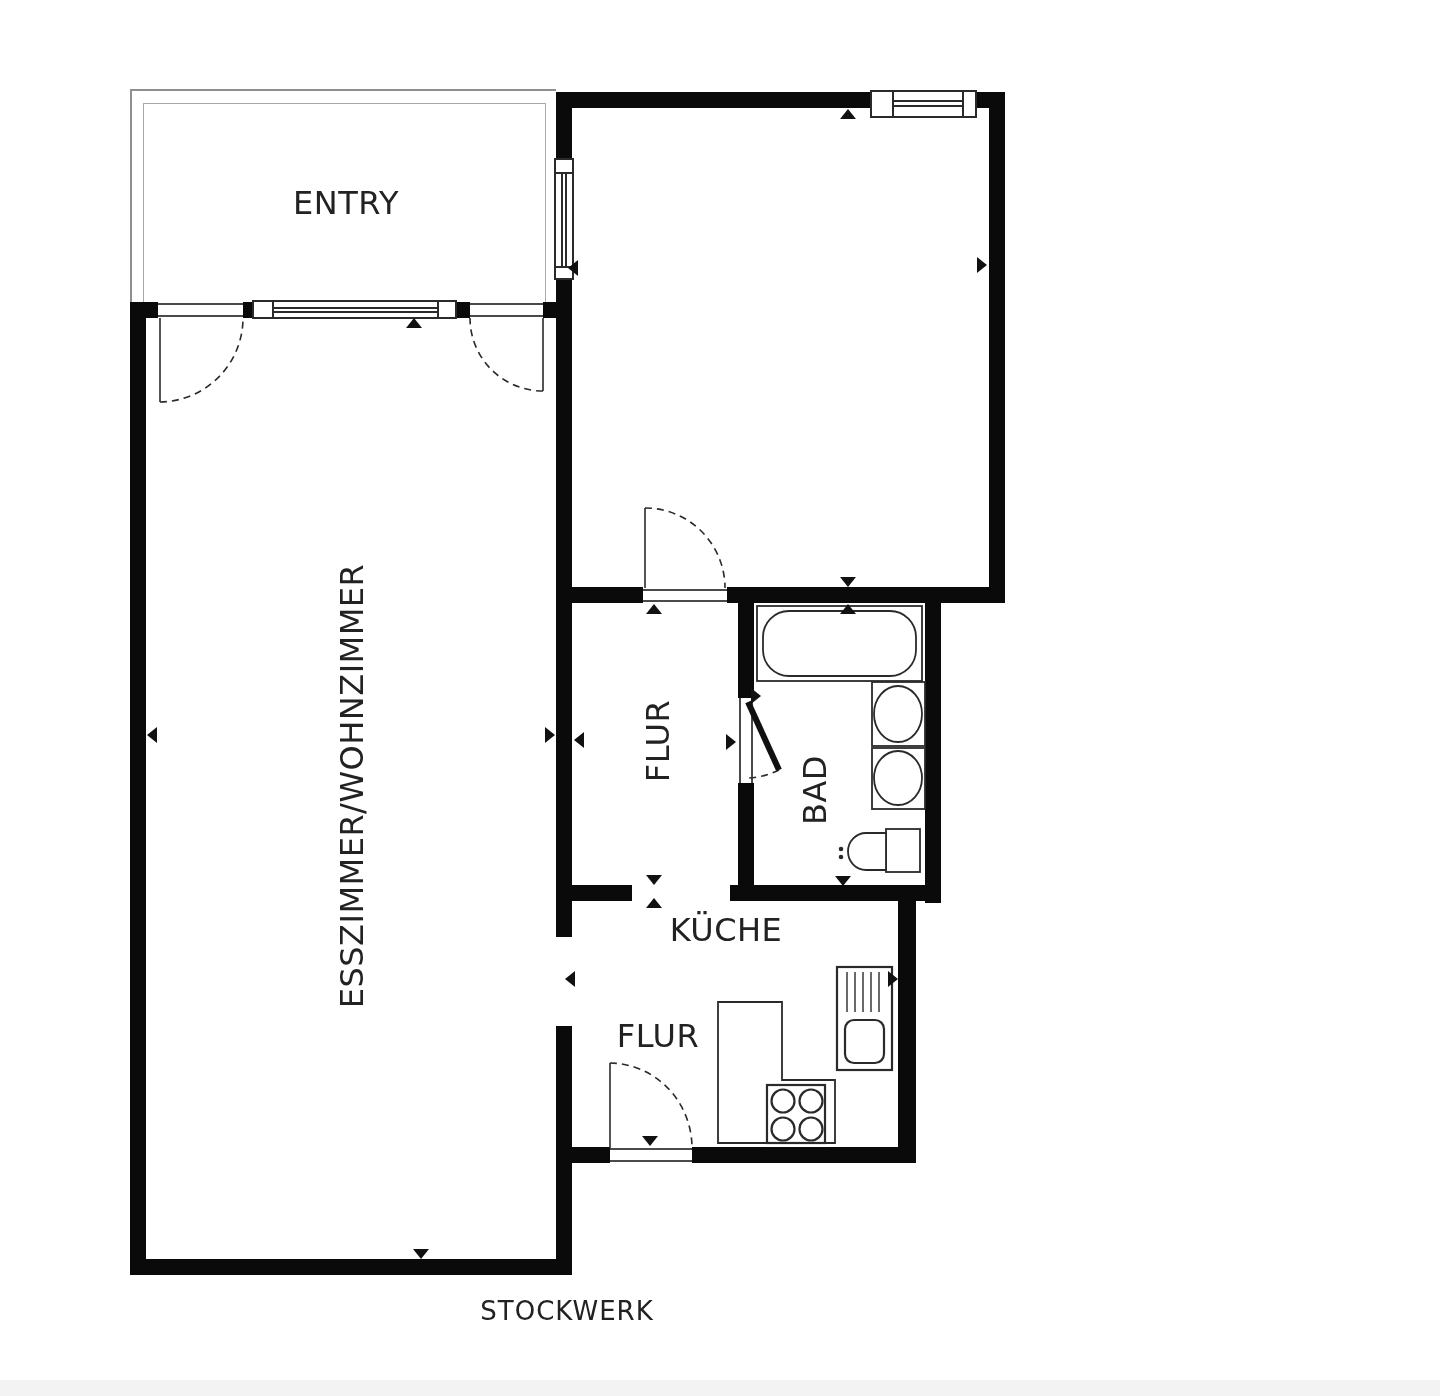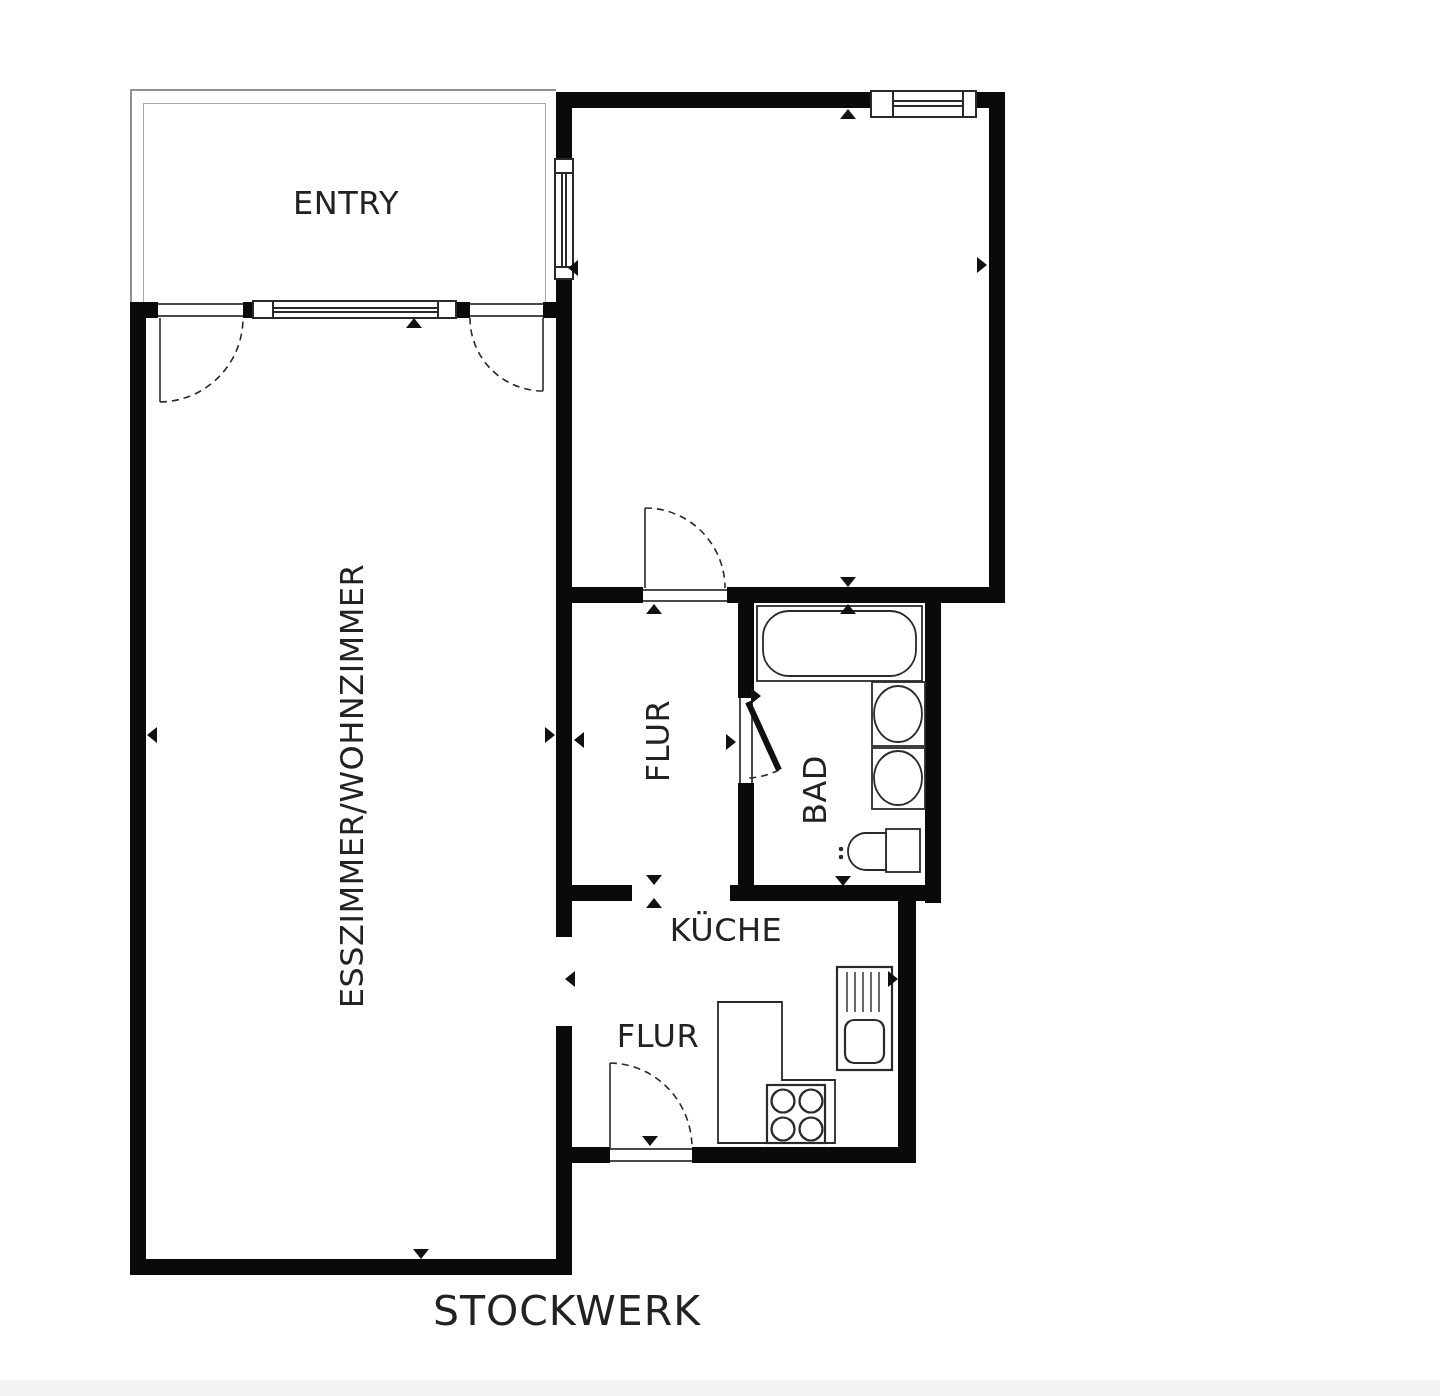--- a/index.html
+++ b/index.html
@@ -16,21 +16,21 @@
   .overlay { position:absolute; left:0; top:0; width:1440px; height:1396px; }
   .leaf { stroke:#2a2a2a; stroke-width:1.6; }
   .leaf-thick { stroke:#101010; stroke-width:6; }
   .arc { fill:none; stroke:#2a2a2a; stroke-width:1.6; stroke-dasharray:7 5; }
   .fix { fill:#ffffff; stroke:#2a2a2a; stroke-width:1.8; }
   .fix2 { fill:#ffffff; stroke:#2a2a2a; stroke-width:2.2; }
   .thin { stroke:#2a2a2a; stroke-width:1.4; }
   .label { position:absolute; transform:translate(-50%,-50%); font-size:32px; color:#222;
            letter-spacing:0.5px; white-space:nowrap; }
   .label.vert { transform:translate(-50%,-50%) rotate(-90deg); }
-  .label.title { font-size:41px; letter-spacing:1px; }
+  .label.title { font-size:26px; letter-spacing:1px; }
   .tri { position:absolute; width:0; height:0; }
   .tri.up    { border-left:8px solid transparent; border-right:8px solid transparent; border-bottom:10px solid #111; }
   .tri.down  { border-left:8px solid transparent; border-right:8px solid transparent; border-top:10px solid #111; }
   .tri.left  { border-top:8px solid transparent; border-bottom:8px solid transparent; border-right:10px solid #111; }
   .tri.right { border-top:8px solid transparent; border-bottom:8px solid transparent; border-left:10px solid #111; }
   .edge-strip { position:absolute; left:0; top:1380px; width:1440px; height:16px; background:#f3f3f3; }
 </style>
 </head>
 <body>
 

